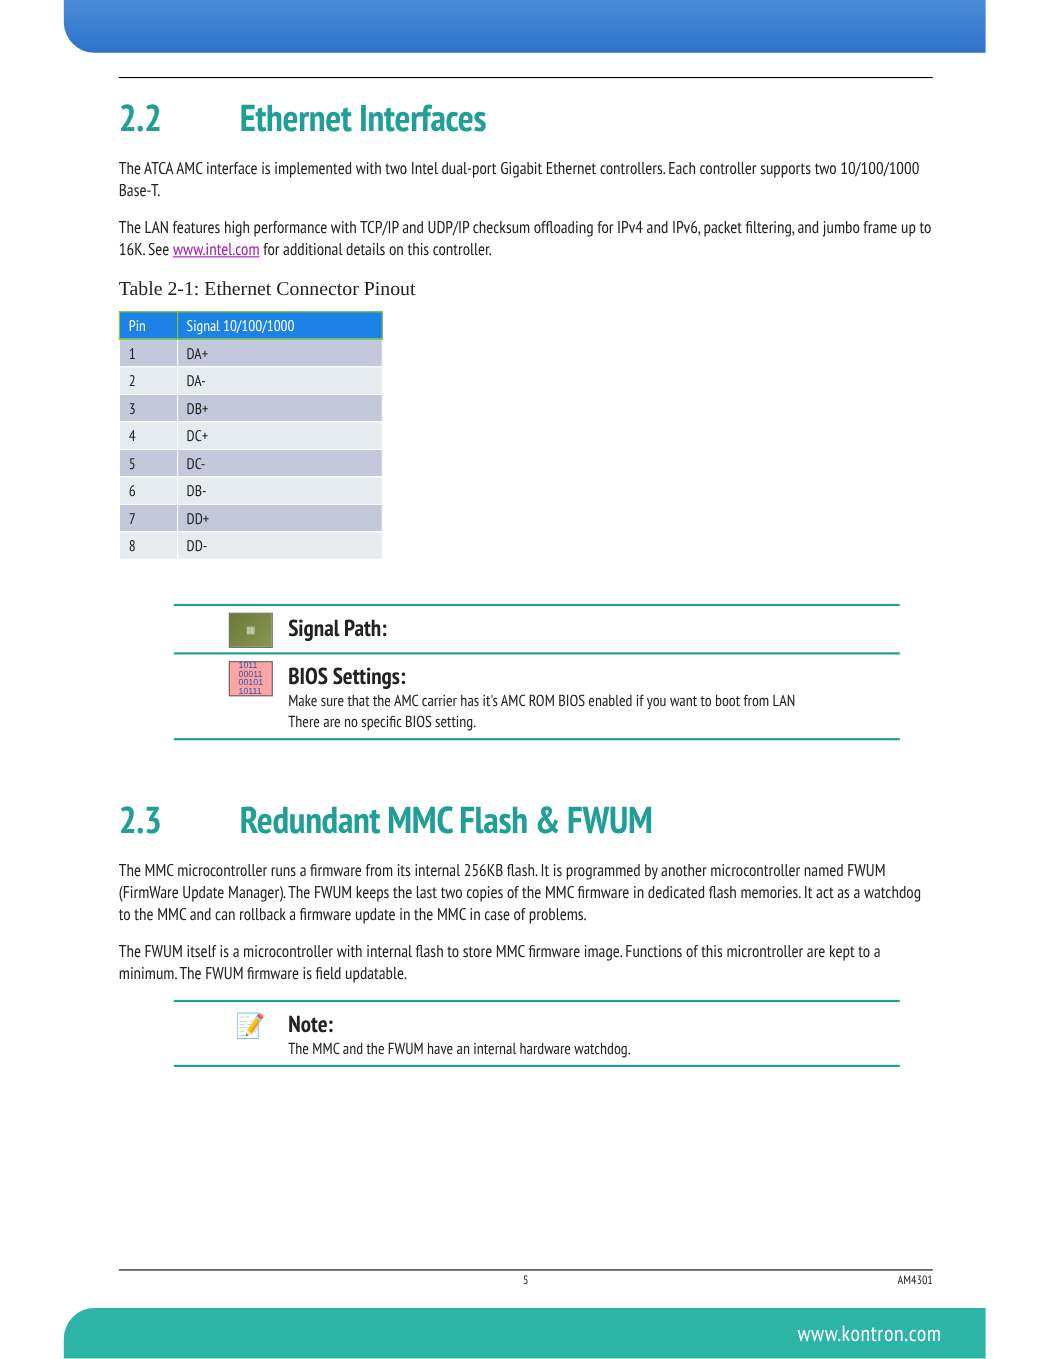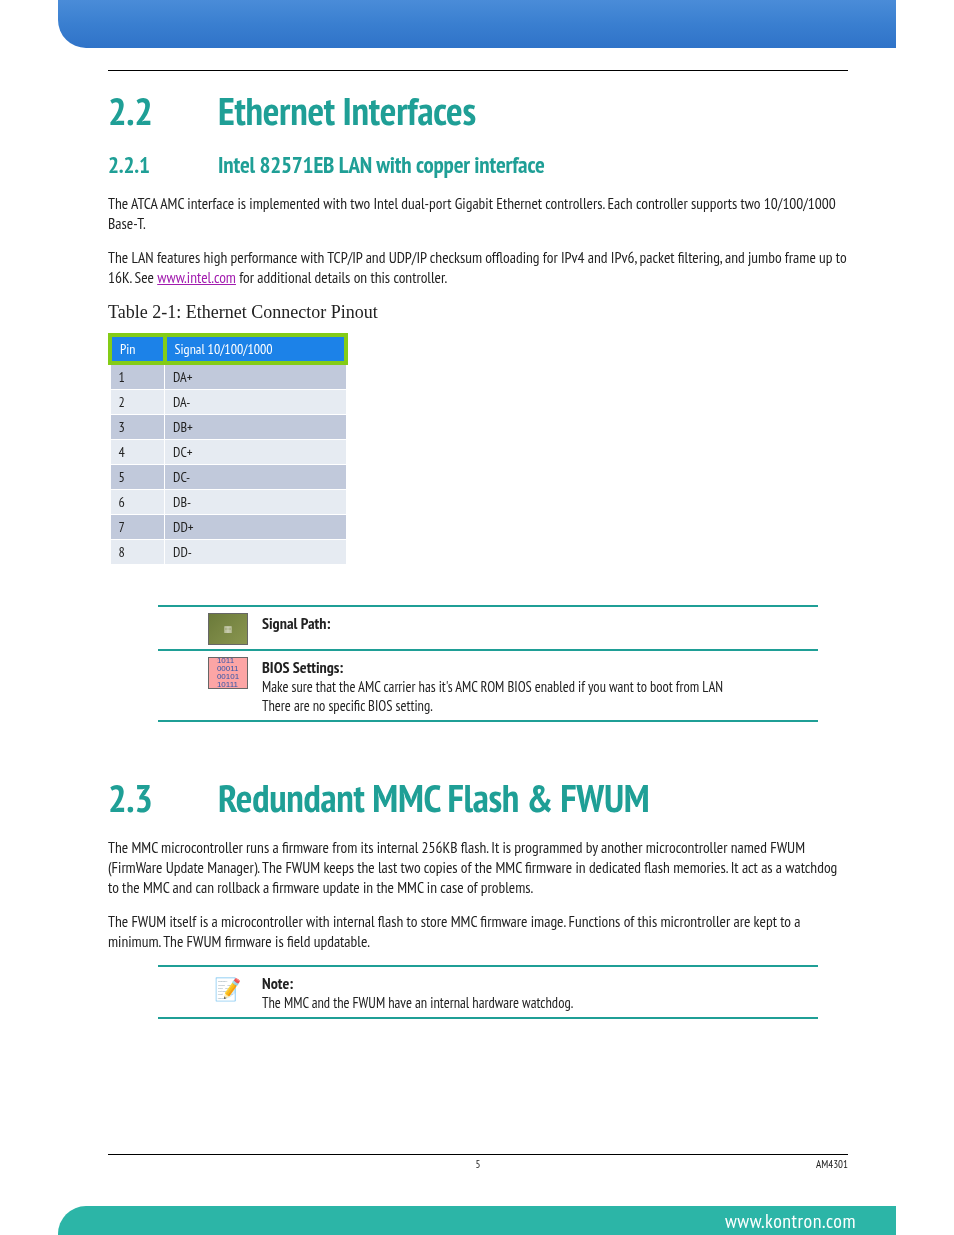--- a/index.html
+++ b/index.html
@@ -22,21 +22,21 @@
     position: absolute;
     left: 108px; top: 70px;
     width: 740px;
   }
   hr.rule { border: none; border-top: 1.5px solid #000; margin: 0; }
   hr.teal { border: none; border-top: 2px solid #1f9f96; margin: 0; }
   h1.section {
     font-family: "PT Sans Narrow", "Arial Narrow", "Segoe UI", sans-serif;
     font-weight: 700;
     color: #1f9f96;
-    font-size: 39px;
+    font-size: 34px;
     margin-top: 14px;
     margin-bottom: 14px;
     letter-spacing: -0.3px;
   }
   h1.section .num { display: inline-block; width: 110px; }
   h2.subsection {
     font-family: "PT Sans Narrow", "Arial Narrow", "Segoe UI", sans-serif;
     font-weight: 700;
     color: #1f9f96;
     font-size: 23px;
@@ -63,21 +63,21 @@
     width: 240px;
     font-size: 14px;
     font-family: "PT Sans Narrow", "Arial Narrow", "Segoe UI", sans-serif;
   }
   table.pinout th {
     background: #1c82e8;
     color: #fff;
     font-weight: 400;
     text-align: left;
     padding: 3px 8px;
-    border: 4px solid #84cc16;
+    border: 1px solid #84cc16;
   }
   table.pinout td {
     padding: 3px 8px;
     border: 1px solid #fff;
   }
   table.pinout tr.odd td { background: #c1c9db; }
   table.pinout tr.even td { background: #e6ebf2; }
 
   .callout {
     display: flex;
@@ -104,42 +104,42 @@
     font-size: 8px;
     line-height: 1;
     white-space: pre;
   }
   .callout .icon.note {
     background: #fff;
     border: none;
     font-size: 22px;
   }
   .callout .text { flex: 1; padding-top: 0px; }
-  .callout .text .title { font-weight: 700; font-size: 16px; font-family: "PT Sans Narrow","Arial Narrow",sans-serif; }
+  .callout .text .title { font-weight: 700; font-size: 21px; font-family: "PT Sans Narrow","Arial Narrow",sans-serif; }
   .callout .text .desc { font-size: 14.5px; font-family: "PT Sans Narrow","Arial Narrow",sans-serif; line-height: 1.35; }
 
   .callout-wrap { margin-left: 50px; width: 660px; }
   .callout-wrap hr.teal { width: 100%; }
 
   .footer-line {
     position: absolute;
     left: 108px; top: 1154px;
     width: 740px;
     border-top: 1px solid #000;
     font-size: 11px;
     font-family: "PT Sans Narrow","Arial Narrow",sans-serif;
     display: flex;
     justify-content: space-between;
     padding-top: 2px;
   }
   .footer-line .center { position: absolute; left: 50%; transform: translateX(-50%); }
   .bottom-bar {
     position: absolute;
     left: 58px; bottom: 0;
-    width: 838px; height: 29px;
+    width: 838px; height: 46px;
     background: #2cb5a7;
     border-top-left-radius: 28px;
     display: flex;
     align-items: center;
     justify-content: flex-end;
     padding-right: 40px;
     color: #fff;
     font-family: "PT Sans Narrow","Arial Narrow",sans-serif;
     font-size: 20px;
     letter-spacing: 0.5px;
@@ -150,23 +150,20 @@
 
 <div class="top-tab"></div>
 
 <div class="content">
   <hr class="rule">
 
   <h1 class="section">
     <span class="num">2.2</span><span>Ethernet Interfaces</span>
   </h1>
 
-  <h2 class="subsection">
-    <span class="num">2.2.1</span><span>Intel 82571EB LAN with copper interface</span>
-  </h2>
 
   <p class="body">The ATCA AMC interface is implemented with two Intel dual-port Gigabit Ethernet controllers. Each controller supports two 10/100/1000 Base-T.</p>
 
   <p class="body">
     <span>The LAN features high performance with TCP/IP and UDP/IP checksum offloading for IPv4 and IPv6, packet filtering, and jumbo frame up to 16K. See  </span><a href="#" class="link">www.intel.com</a><span> for additional details on this controller.</span>
   </p>
 
   <div class="table-caption">Table 2-1: Ethernet Connector Pinout</div>
 
   <table class="pinout">

